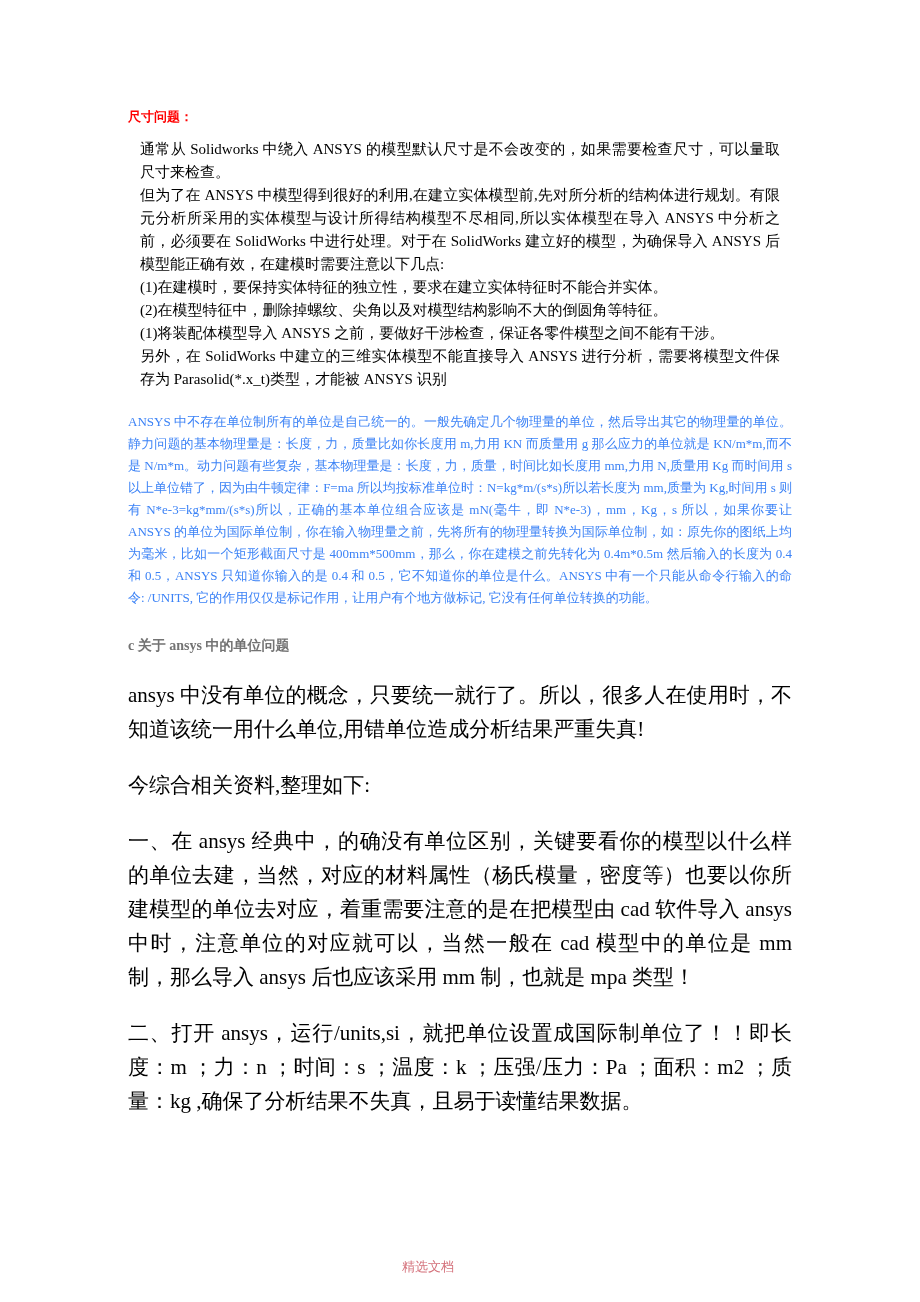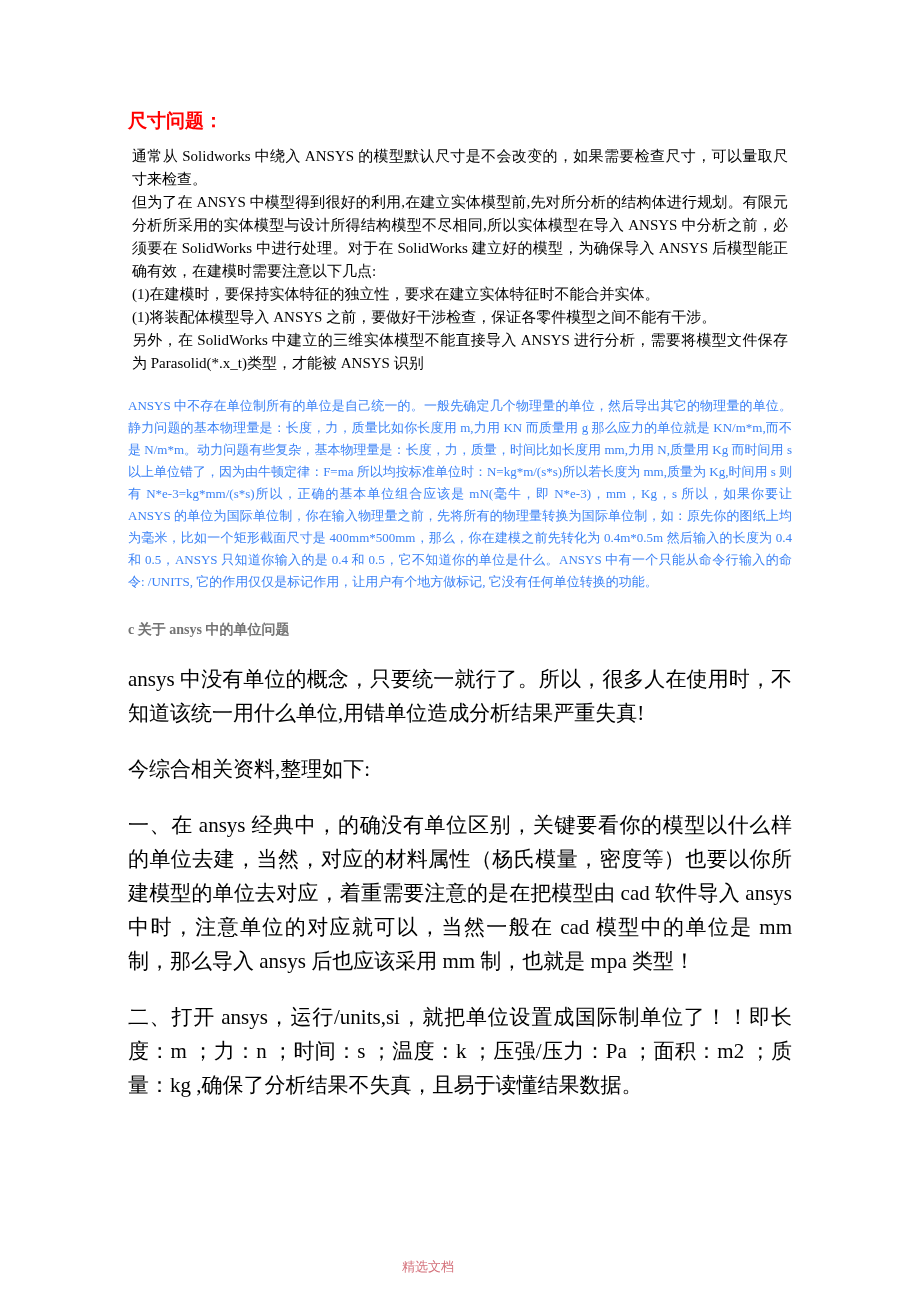--- a/index.html
+++ b/index.html
@@ -19,31 +19,31 @@
     position: absolute;
     left: 0;
     top: 0;
     width: 920px;
     height: 1302px;
     box-sizing: border-box;
     padding: 108px 128px 0 128px;
   }
   .doc-title {
     color: #ff0000;
-    font-size: 19px;
+    font-size: 13px;
     font-weight: bold;
     font-family: "Liberation Serif", serif;
     margin: 0 0 10px 0;
     line-height: 1.4;
   }
   .para-block {
     font-size: 15px;
     line-height: 23px;
     color: #000000;
-    margin: 4px;
+    margin: 12px;
     text-align: justify;
   }
   .para-block p {
     margin: 0;
   }
   .small-block {
     font-size: 13px;
     line-height: 22px;
     color: #3b82f6;
     margin: 20px 0 0 0;
@@ -81,20 +81,21 @@
 <body>
 
 <div class="page">
 
   <h1 class="doc-title">尺寸问题：</h1>
 
   <div class="para-block">
     <p>通常从 Solidworks 中绕入 ANSYS 的模型默认尺寸是不会改变的，如果需要检查尺寸，可以量取尺寸来检查。</p>
     <p>但为了在 ANSYS 中模型得到很好的利用,在建立实体模型前,先对所分析的结构体进行规划。有限元分析所采用的实体模型与设计所得结构模型不尽相同,所以实体模型在导入 ANSYS 中分析之前，必须要在 SolidWorks 中进行处理。对于在 SolidWorks 建立好的模型，为确保导入 ANSYS 后模型能正确有效，在建模时需要注意以下几点:</p>
     <p>(1)在建模时，要保持实体特征的独立性，要求在建立实体特征时不能合并实体。</p>
+    <p>(2)在模型特征中，删除掉螺纹、尖角以及对模型结构影响不大的倒圆角等特征。</p>
     <p>(1)将装配体模型导入 ANSYS 之前，要做好干涉检查，保证各零件模型之间不能有干涉。</p>
     <p>另外，在 SolidWorks 中建立的三维实体模型不能直接导入 ANSYS 进行分析，需要将模型文件保存为 Parasolid(*.x_t)类型，才能被 ANSYS 识别</p>
   </div>
 
   <div class="small-block">
     <p>ANSYS 中不存在单位制所有的单位是自己统一的。一般先确定几个物理量的单位，然后导出其它的物理量的单位。静力问题的基本物理量是：长度，力，质量比如你长度用 m,力用 KN 而质量用 g 那么应力的单位就是 KN/m*m,而不是 N/m*m。动力问题有些复杂，基本物理量是：长度，力，质量，时间比如长度用 mm,力用 N,质量用 Kg 而时间用 s 以上单位错了，因为由牛顿定律：F=ma 所以均按标准单位时：N=kg*m/(s*s)所以若长度为 mm,质量为 Kg,时间用 s 则有 N*e-3=kg*mm/(s*s)所以，正确的基本单位组合应该是 mN(毫牛，即 N*e-3)，mm，Kg，s 所以，如果你要让 ANSYS 的单位为国际单位制，你在输入物理量之前，先将所有的物理量转换为国际单位制，如：原先你的图纸上均为毫米，比如一个矩形截面尺寸是 400mm*500mm，那么，你在建模之前先转化为 0.4m*0.5m 然后输入的长度为 0.4 和 0.5，ANSYS 只知道你输入的是 0.4 和 0.5，它不知道你的单位是什么。ANSYS 中有一个只能从命令行输入的命令: /UNITS, 它的作用仅仅是标记作用，让用户有个地方做标记, 它没有任何单位转换的功能。</p>
   </div>
 
   <h2 class="red-heading">c 关于 ansys 中的单位问题</h2>
 

